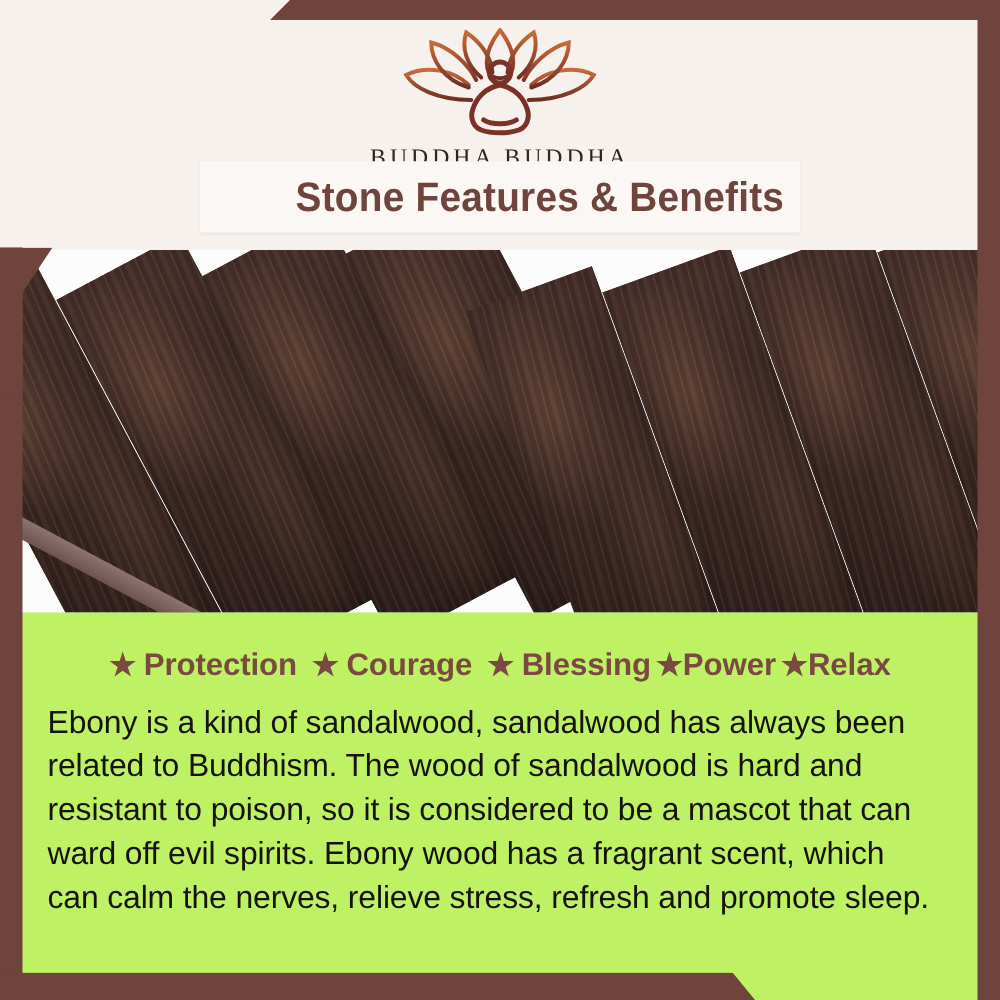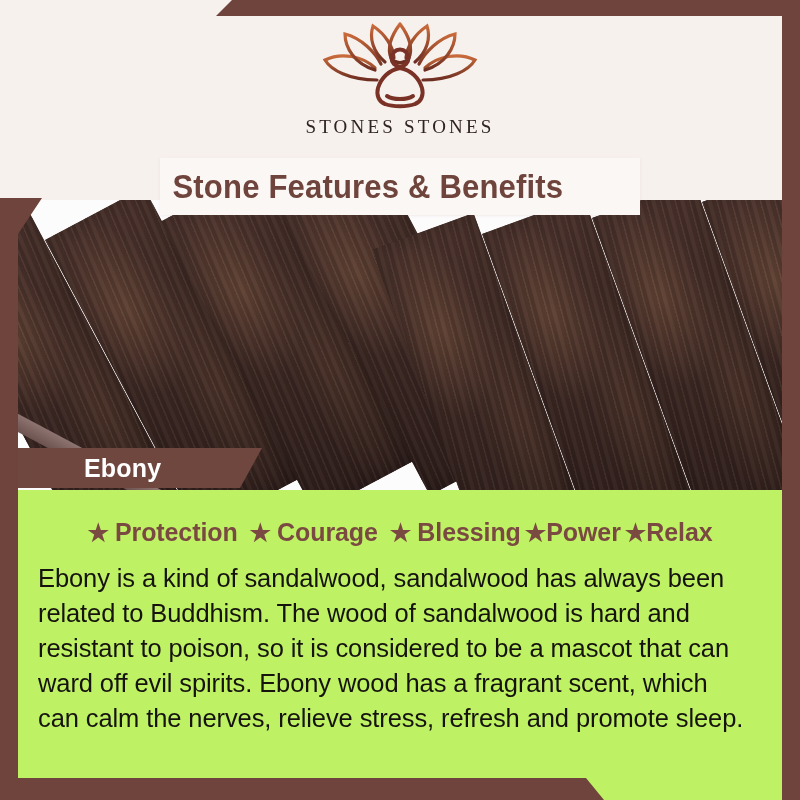--- a/index.html
+++ b/index.html
@@ -84,29 +84,29 @@
     font-family: "Liberation Serif", serif;
     font-size: 19px;
     letter-spacing: 3.2px;
     color: #2e2320;
     font-weight: 400;
   }
 
   
   .title-banner {
     position: absolute;
-    top: 158px;
+    top: 129px;
     left: 160px;
     width: 480px;
     height: 57px;
     background: #fbf7f4;
     box-shadow: 0 1px 3px rgba(120,90,80,0.10);
     display: flex;
     align-items: center;
-    justify-content: flex-start;
+    justify-content: flex-end;
     z-index: 4;
   }
   .title-text {
     font-family: "Liberation Sans Narrow", "Liberation Sans", sans-serif;
     font-size: 33px;
     font-weight: bold;
     color: #6e443c;
     letter-spacing: 0.2px;
     transform: scaleX(0.94);
     white-space: nowrap;
@@ -252,21 +252,21 @@
         </g>
         <g fill="none" stroke="#7b3226" stroke-width="4" stroke-linecap="round" stroke-linejoin="round">
 
           <circle cx="85" cy="40" r="8.5"></circle>
 
           <path d="M85 50 C 74 52, 66 60, 63 70 C 61 77, 64 84, 70 86 C 78 89, 92 89, 100 86 C 106 84, 109 77, 107 70 C 104 60, 96 52, 85 50"></path>
 
           <path d="M72 78 C 78 82, 92 82, 98 78"></path>
         </g>
       </svg>
-      <div class="logo-text">STONES STONES</div>
+      <div class="logo-text">BUDDHA BUDDHA</div>
     </div>
   </div>
 
   <div class="title-banner">
     <span class="title-text">Stone Features &amp; Benefits</span>
   </div>
 
   <div class="photo">
 
     <div class="plank-group">
@@ -294,23 +294,20 @@
       </div>
       <div class="plank" style="left:592px; top:20px; width:108px; height:330px; transform:rotate(-20deg); transform-origin:top left;">
         <div class="grain"></div>
       </div>
       <div class="plank" style="left:702px; top:4px; width:120px; height:330px; transform:rotate(-20deg); transform-origin:top left;">
         <div class="grain"></div>
       </div>
     </div>
   </div>
 
-  <div class="ebony-banner">
-    <span class="ebony-text">Ebony</span>
-  </div>
 
   <div class="lower">
 
     <div class="benefits">
       <span class="benefit gap-wide"><span class="star star-gap-wide">★</span><span class="blabel">Protection</span></span><span class="benefit gap-wide"><span class="star star-gap-wide">★</span><span class="blabel">Courage</span></span><span class="benefit gap-tight"><span class="star star-gap-wide">★</span><span class="blabel">Blessing</span></span><span class="benefit gap-tight"><span class="star star-gap-tight">★</span><span class="blabel">Power</span></span><span class="benefit"><span class="star star-gap-tight">★</span><span class="blabel">Relax</span></span>
     </div>
 
     <p class="body-copy">Ebony is a kind of sandalwood, sandalwood has always been related to Buddhism. The wood of sandalwood is hard and resistant to poison, so it is considered to be a mascot that can ward off evil spirits. Ebony wood has a fragrant scent, which can calm the nerves, relieve stress, refresh and promote sleep.</p>
   </div>
 

